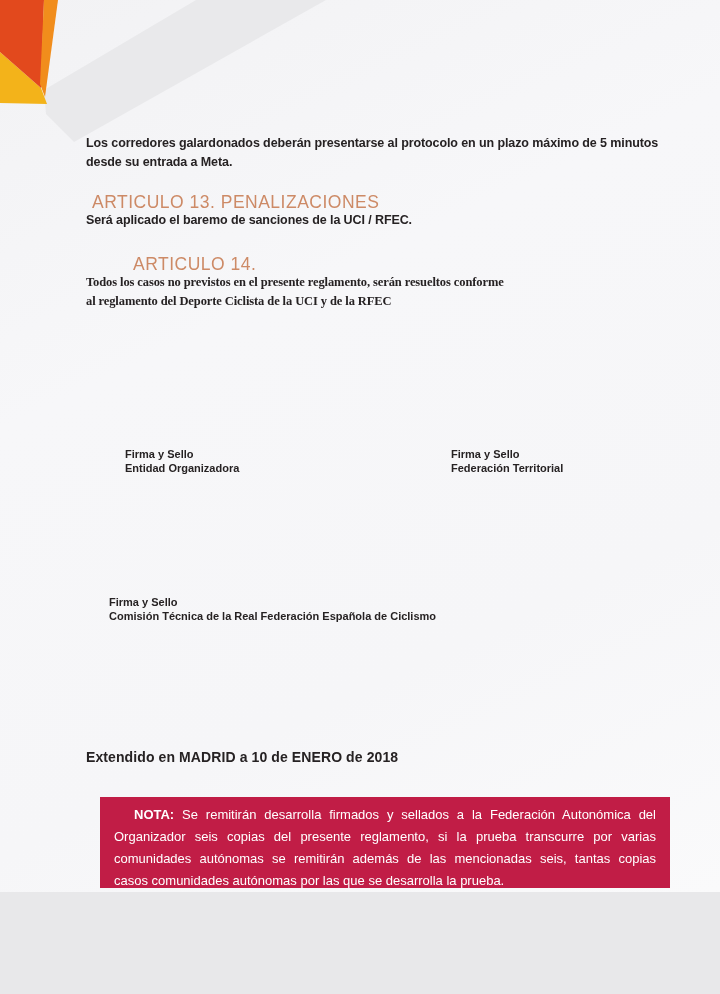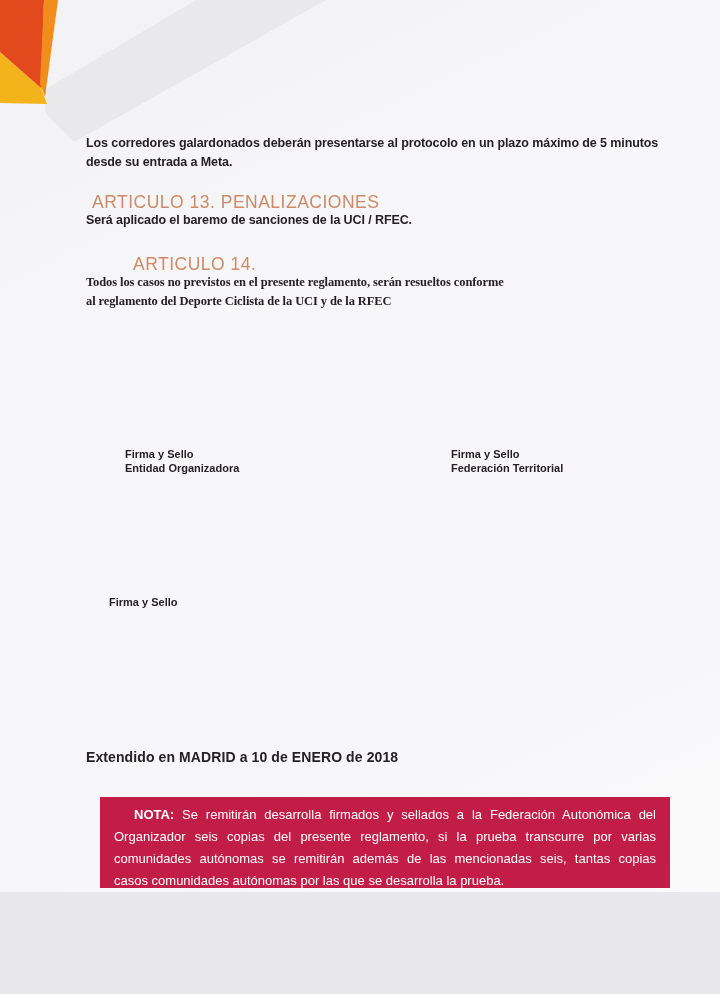--- a/index.html
+++ b/index.html
@@ -103,20 +103,21 @@
       <div>Entidad Organizadora</div>
     </div>
 
     <div class="sig sig2">
       <div>Firma y Sello</div>
       <div>Federación Territorial</div>
     </div>
 
     <div class="sig sig3">
       <div>Firma y Sello</div>
+      <div>Comisión Técnica de la Real Federación Española de Ciclismo</div>
     </div>
 
     <p class="issued">Extendido en MADRID a 10 de ENERO de 2018</p>
 
     <div class="note-box">
       <div class="note-line just"><b class="note-label">NOTA:</b> <span>Se remitirán desarrolla firmados y sellados a la Federación Autonómica del</span></div>
       <div class="note-line just">Organizador seis copias del presente reglamento, si la prueba transcurre por varias</div>
       <div class="note-line just">comunidades autónomas se remitirán además de las mencionadas seis, tantas copias</div>
       <div class="note-line">casos comunidades autónomas por las que se desarrolla la prueba.</div>
     </div>

